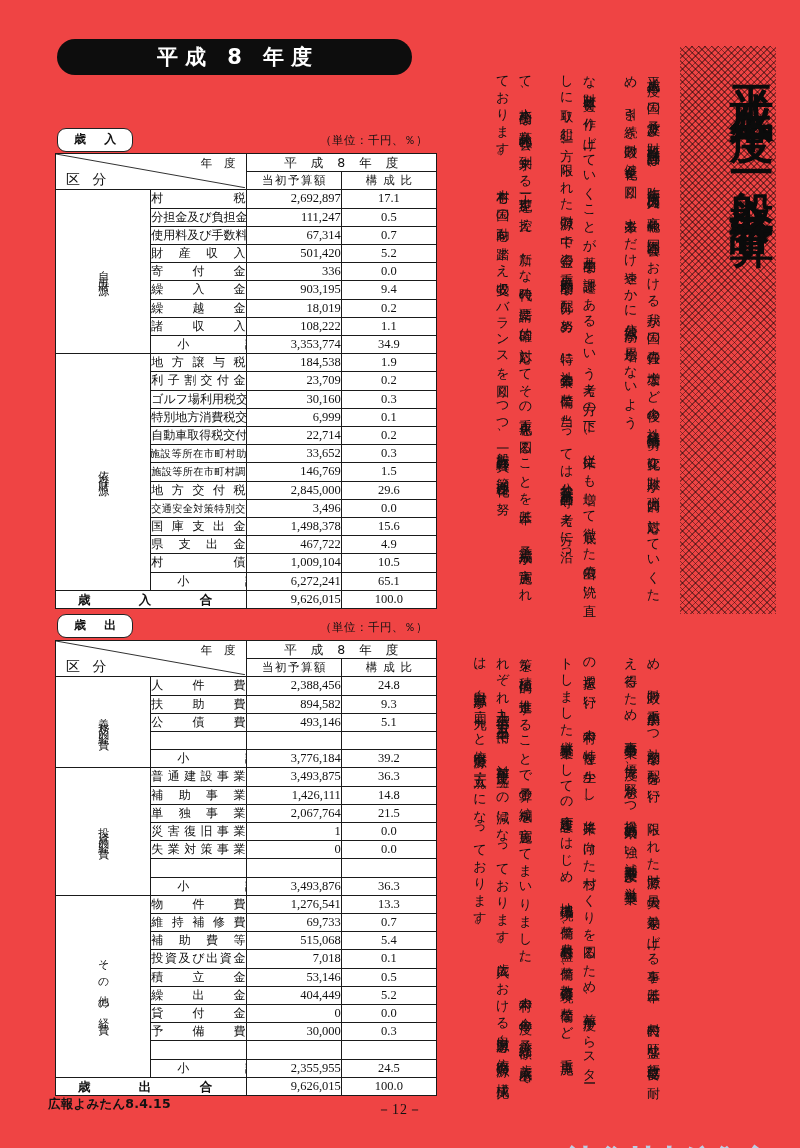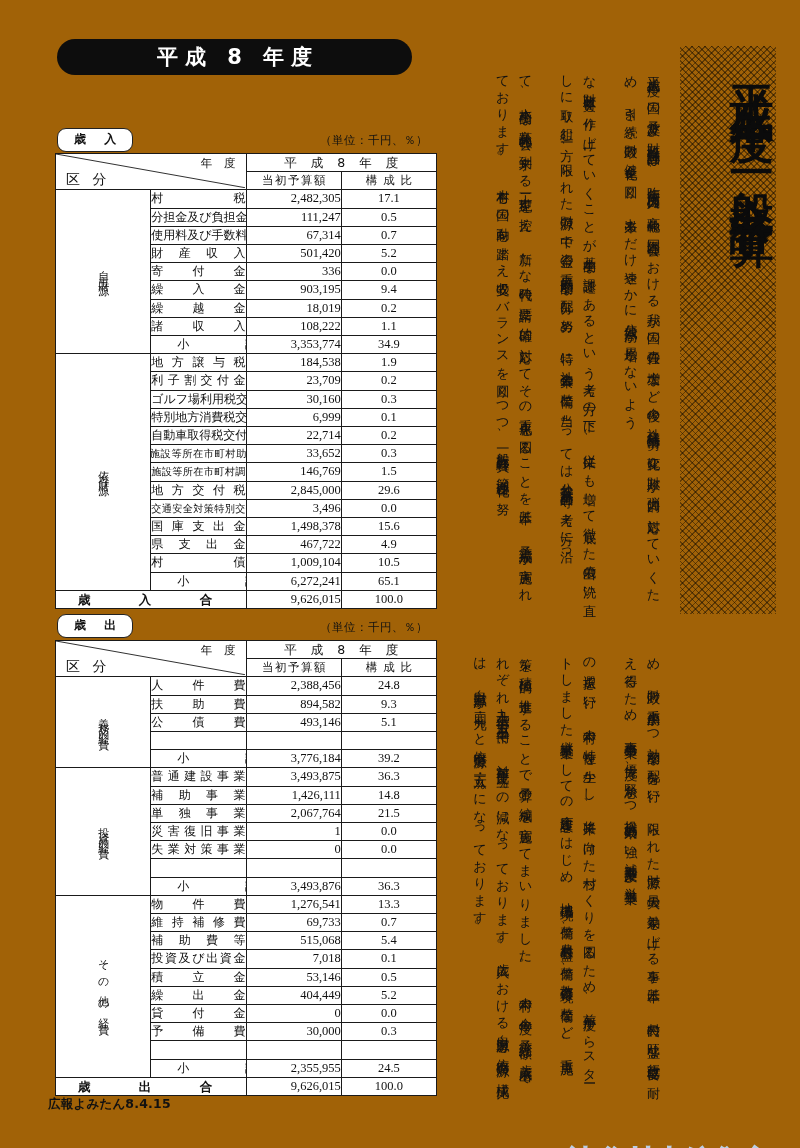--- a/index.html
+++ b/index.html
@@ -14,21 +14,21 @@
     overflow: hidden;
     font-family: "DejaVu Sans", "Liberation Sans", sans-serif;
     color: #111;
     background: #fdfdfb;
   }
 
   
   #page {
     position: absolute;
     inset: 0;
-    background: #a16207;
+    background: #ef4444;
     padding-left: 35px;
   }
 
   
   .banner {
     position: absolute;
     left: 57px;
     top: 39px;
     width: 355px;
     height: 36px;
@@ -323,21 +323,21 @@
         <tr>
           <td class="grp" rowspan="9">
             <span class="vtext">自主財源</span>
           </td>
           <td class="item">
             <div class="spread">
               <span>村</span>
               <span>税</span>
             </div>
           </td>
-          <td class="amount">2,482,305</td>
+          <td class="amount">2,692,897</td>
           <td class="ratio">17.1</td>
         </tr>
         <tr>
           <td class="item">
             <div class="spread">
               <span>分</span>
               <span>担</span>
               <span>金</span>
               <span>及</span>
               <span>び</span>
@@ -864,15 +864,16 @@
         </tr>
         <tr>
           <td class="grandtotal" colspan="2">歳 出 合 計</td>
           <td class="amount">9,626,015</td>
           <td class="ratio">100.0</td>
         </tr>
       </tbody>
     </table>
 
   <div class="footer-issue">広報よみたん8.4.15</div>
+  <div class="footer-page">－12－</div>
   <div class="watermark">読谷村史編集室</div>
 
 </div>
 
 </body></html>

